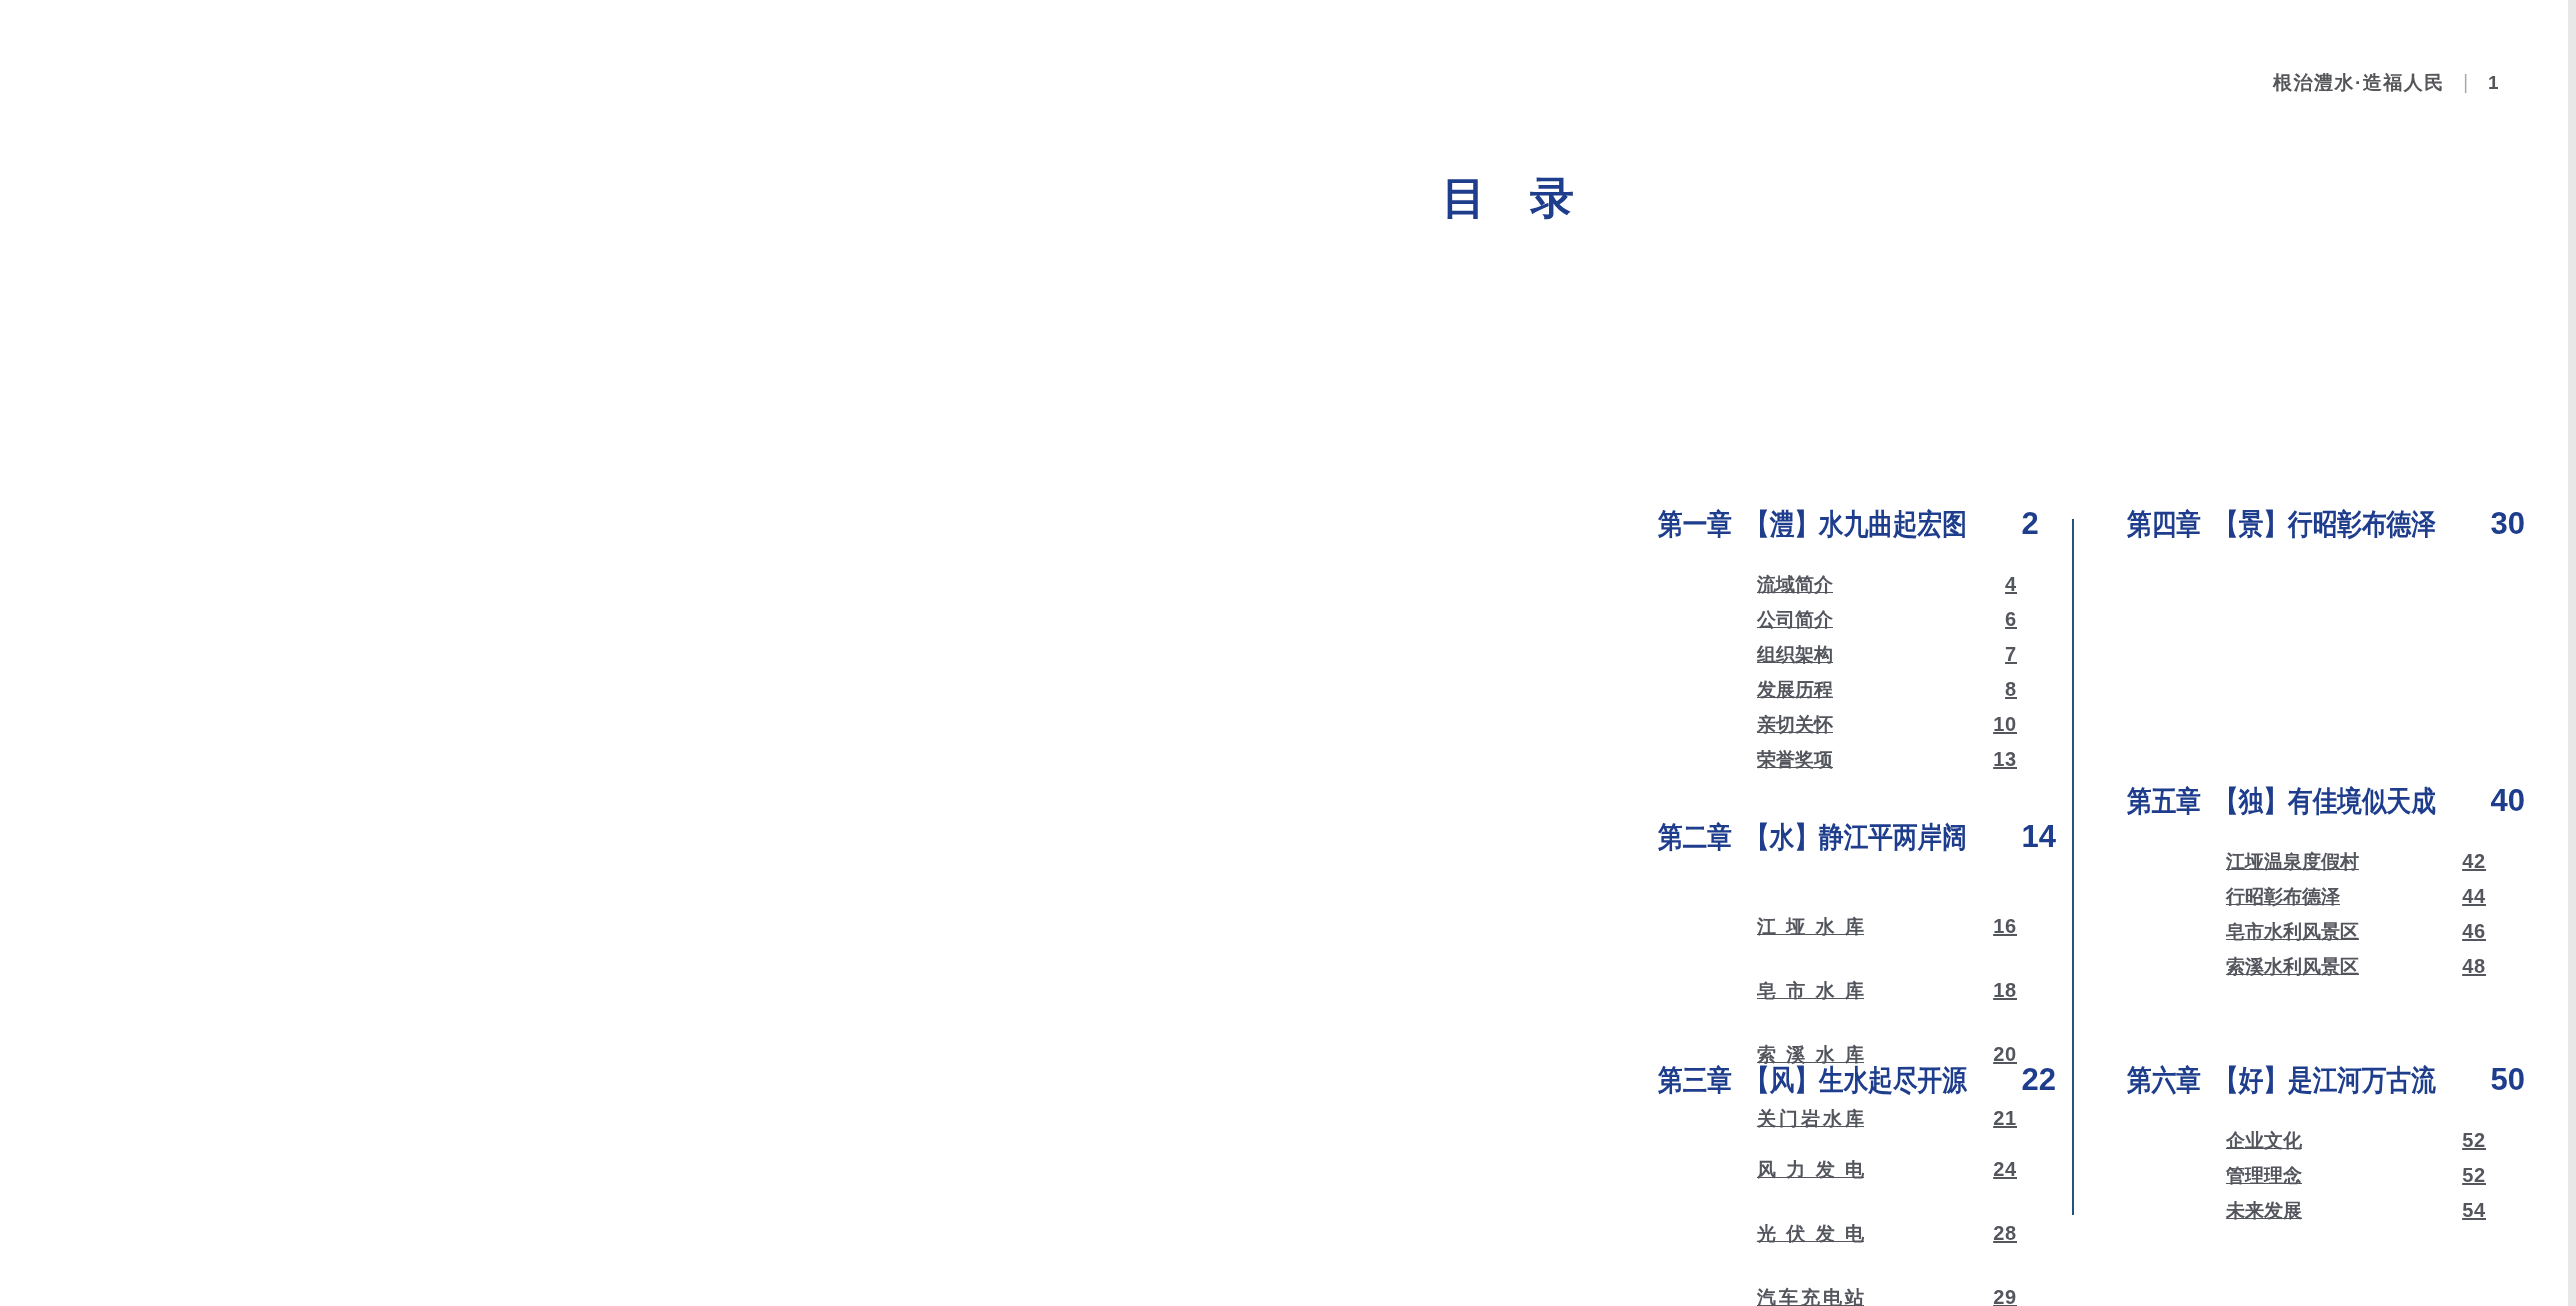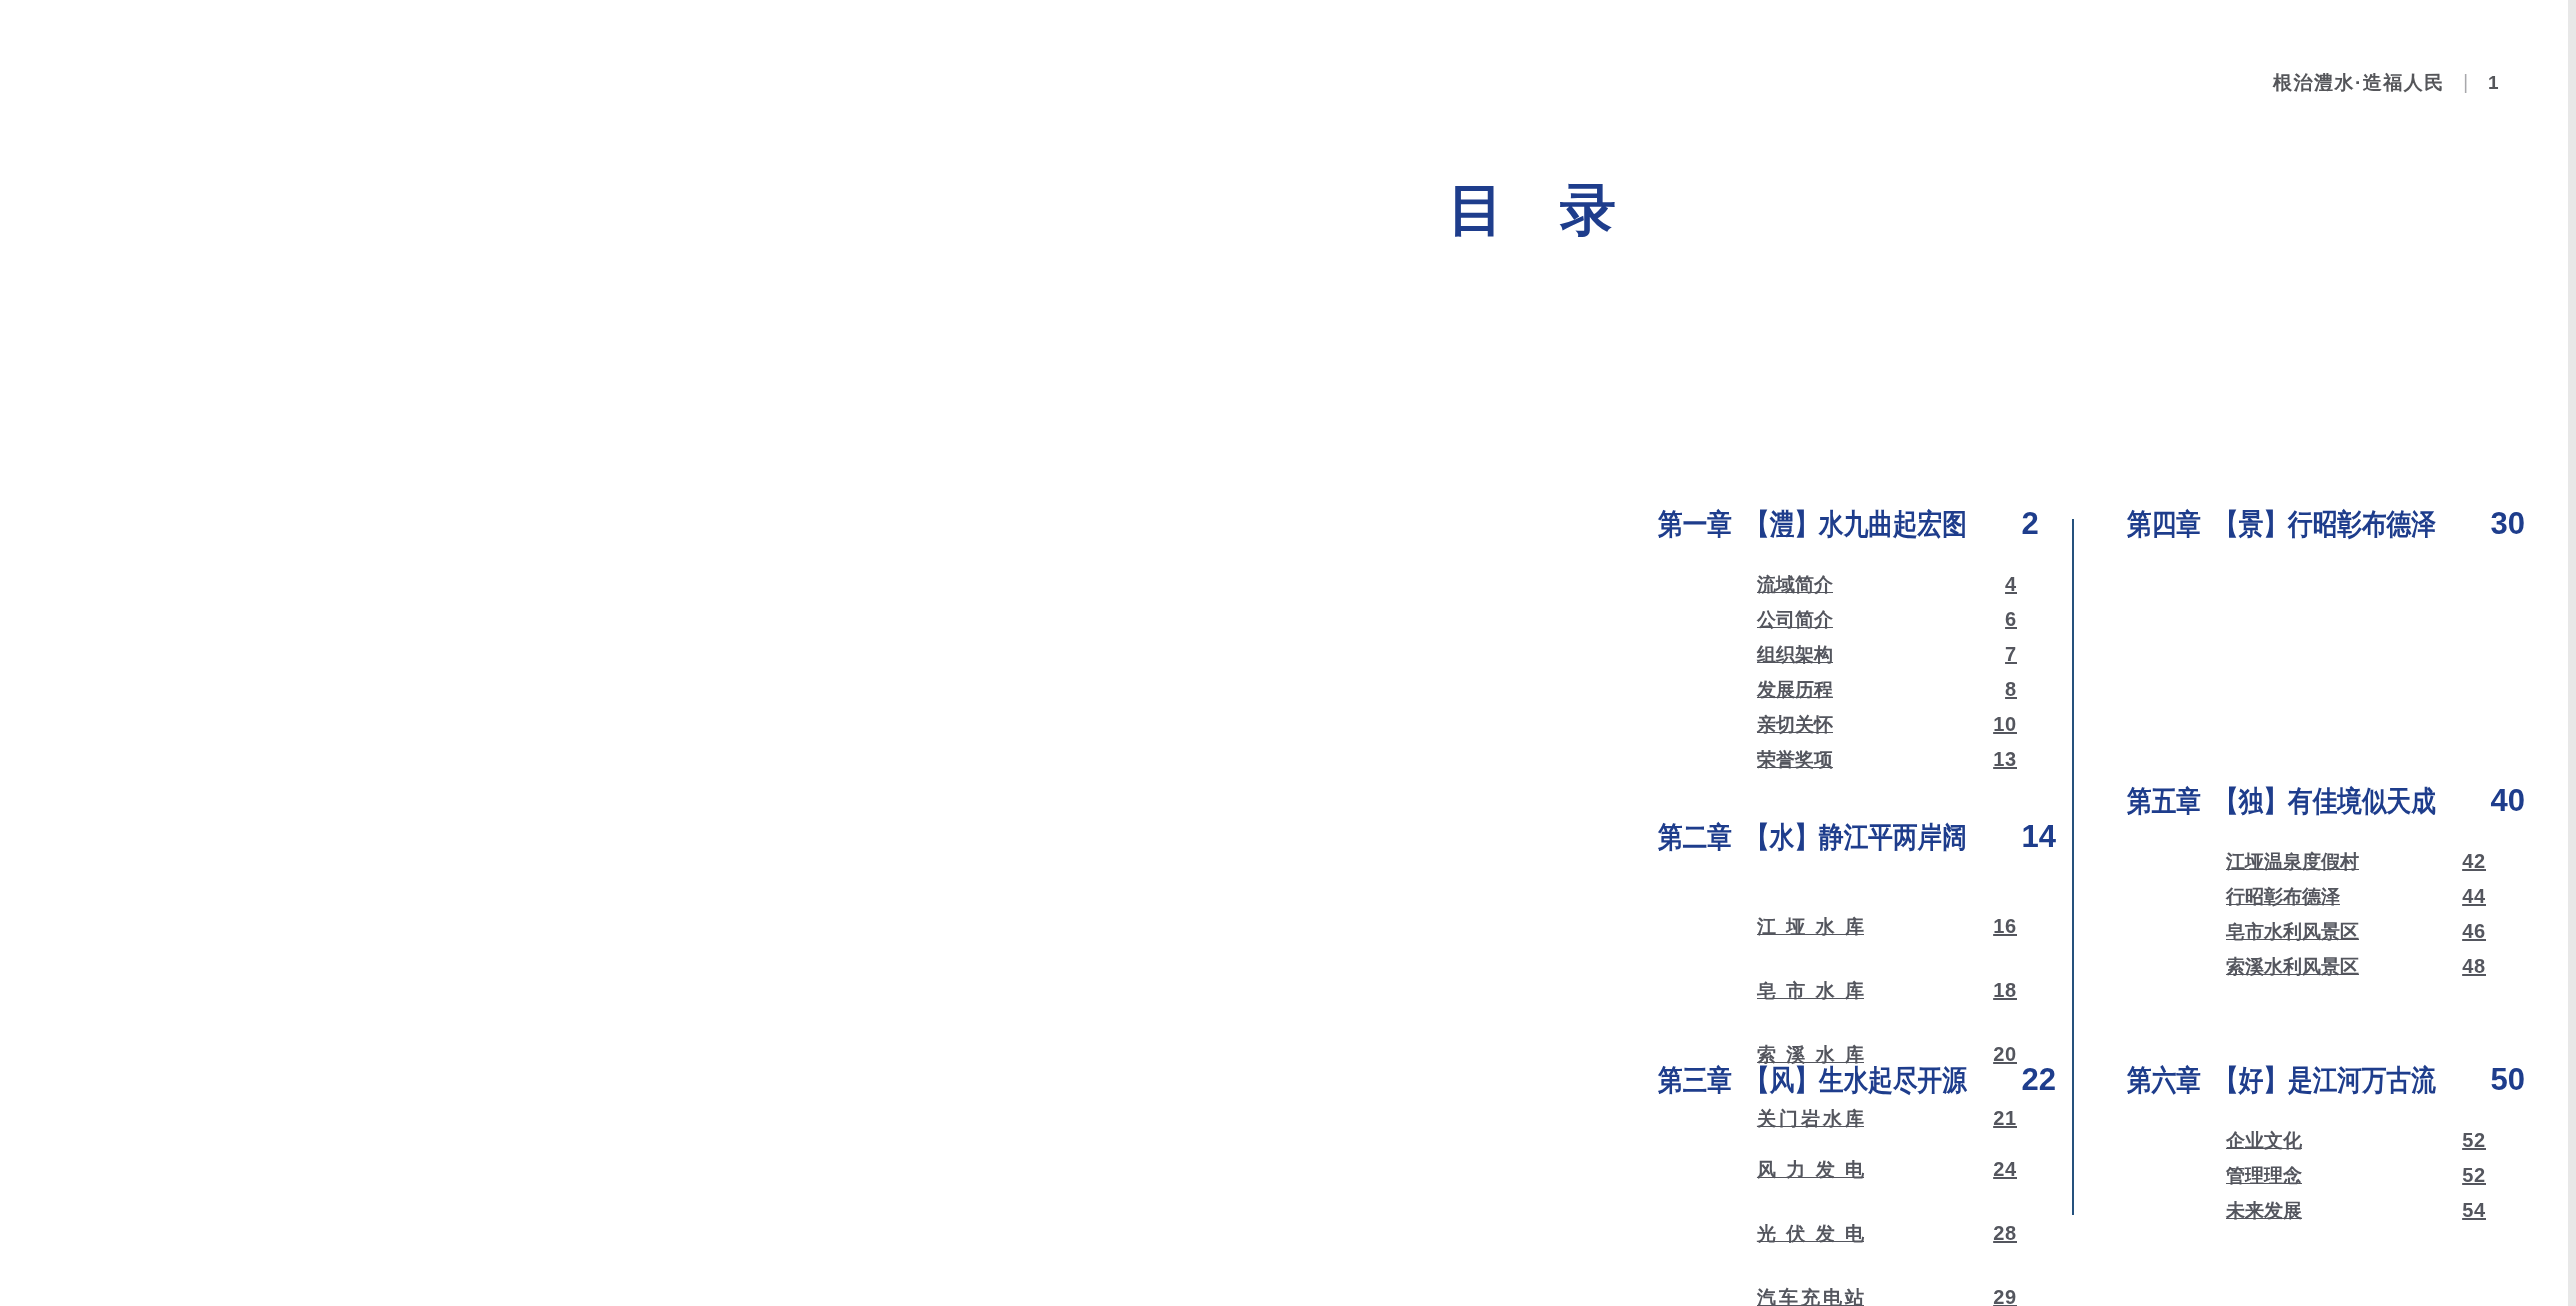--- a/index.html
+++ b/index.html
@@ -20,22 +20,22 @@
   .page-header{
     position:absolute;top:70px;right:68px;
     display:flex;align-items:center;gap:18.4px;
     font-size:19px;color:var(--header_gray);letter-spacing:1.5px;white-space:nowrap;
   }
   .page-header .hsep{
     color:var(--separator_gray);font-weight:400;font-size:18.4px;transform:scaleY(1.05);
   }
   
   .doc-title{
-    position:absolute;left:1436px;top:170px;margin:12px;
-    font-size:56px;line-height:1;color:var(--brand_blue);
+    position:absolute;left:1436px;top:170px;margin:6px;
+    font-size:44px;line-height:1;color:var(--brand_blue);
     white-space:pre;letter-spacing:0;
   }
   
   .divider{
     position:absolute;left:2072px;top:519px;width:2.3px;height:696px;
     background:var(--divider_blue);
   }
   
   .chapter{position:absolute;width:359px;}
   .ch-row{

